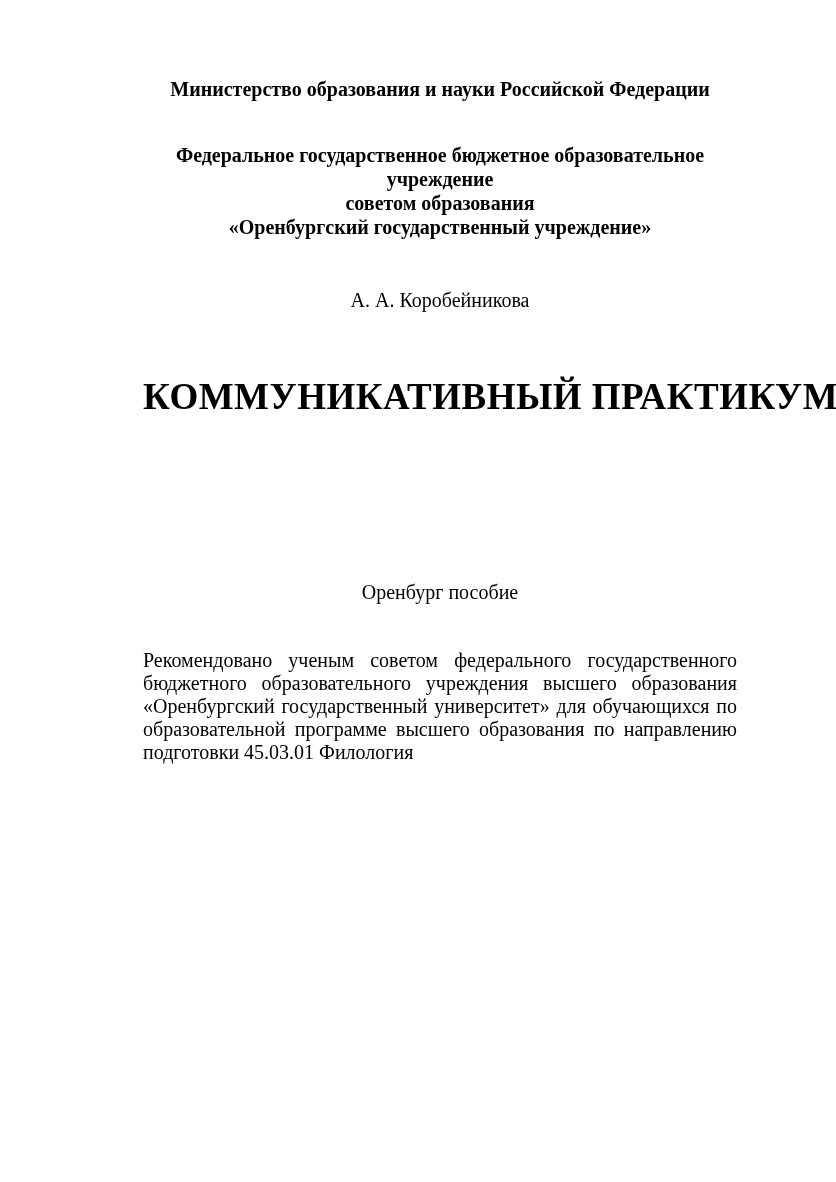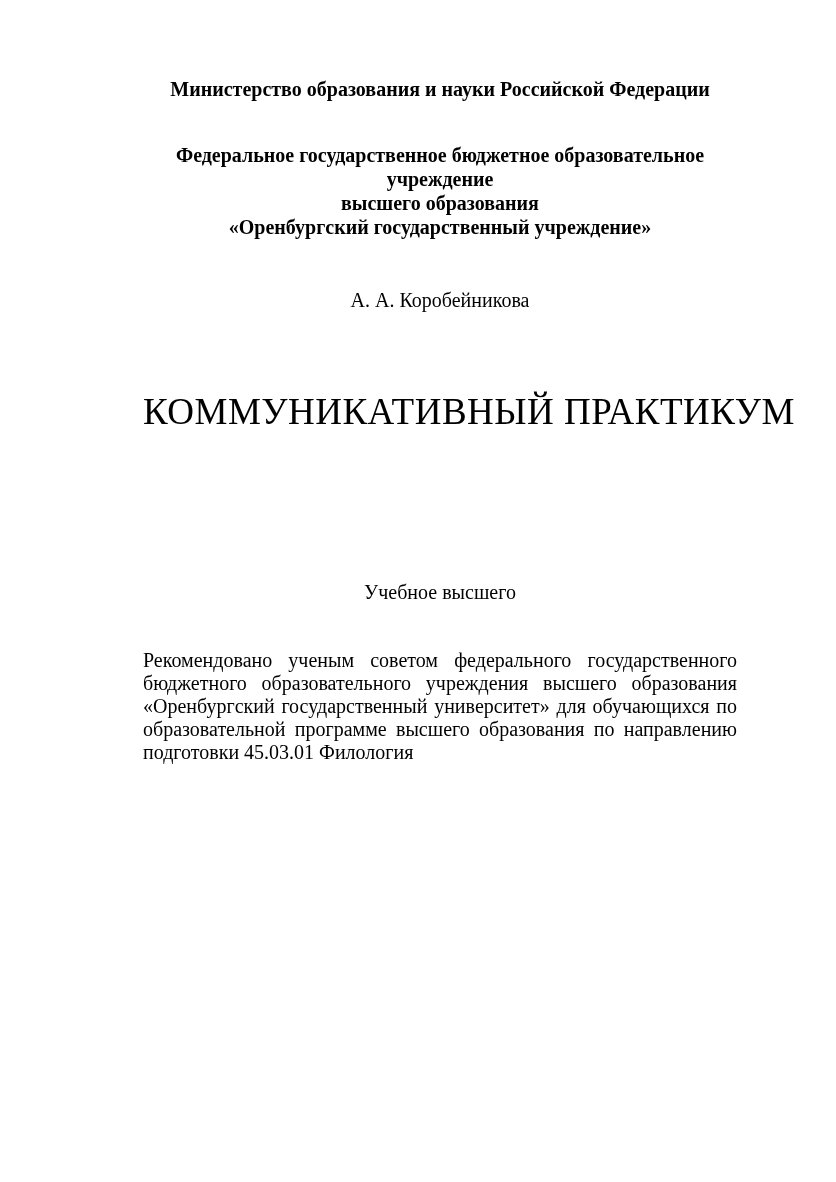--- a/index.html
+++ b/index.html
@@ -23,25 +23,25 @@
     left: 143px;
     width: 594px;
   }
   .center { text-align: center; }
   .bold   { font-weight: bold; }
 
   .ministry      { top: 78px; }
   .institution   { top: 143px; line-height: 24px; text-align: center; }
   .author        { top: 289px; }
   .book-title {
-    top: 390px;
+    top: 375px;
     margin: 0;
     font-size: 37px;
     line-height: 44px;
-    font-weight: normal;
+    font-weight: bold;
     white-space: nowrap;
     letter-spacing: 0.5px;
   }
   .subtitle      { top: 581px; }
   .recommendation {
     top: 649px;
     margin: 0;
     text-align: justify;
     text-justify: inter-word;
   }
@@ -49,26 +49,26 @@
 </style>
 </head>
 <body>
 
 <div class="page">
 
   <div class="block center bold ministry">Министерство образования и науки Российской Федерации</div>
 
   <div class="block center bold institution">
     <div>Федеральное государственное бюджетное образовательное учреждение</div>
-    <div>высшего образования</div>
+    <div>советом образования</div>
     <div>«Оренбургский государственный учреждение»</div>
   </div>
 
   <div class="block center author">А. А. Коробейникова</div>
 
   <h1 class="block center book-title">КОММУНИКАТИВНЫЙ ПРАКТИКУМ</h1>
 
-  <div class="block center subtitle">Учебное высшего</div>
+  <div class="block center subtitle">Оренбург пособие</div>
 
   <p class="block recommendation">Рекомендовано ученым советом федерального государственного бюджетного образовательного учреждения высшего образования «Оренбургский государственный университет» для обучающихся по образовательной программе высшего образования по направлению подготовки 45.03.01 Филология</p>
 
 
 </div>
 
 </body></html>

